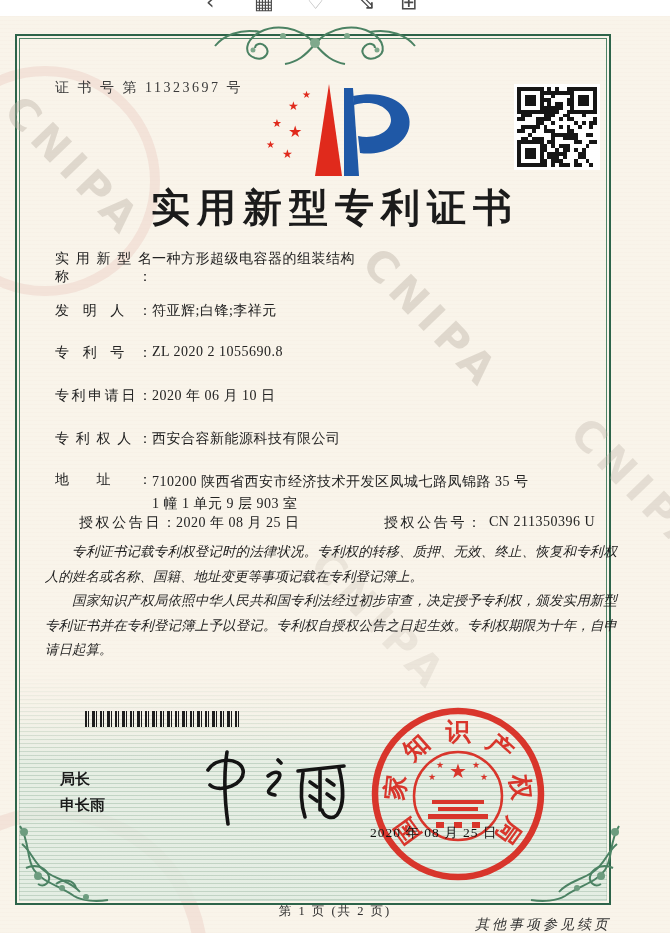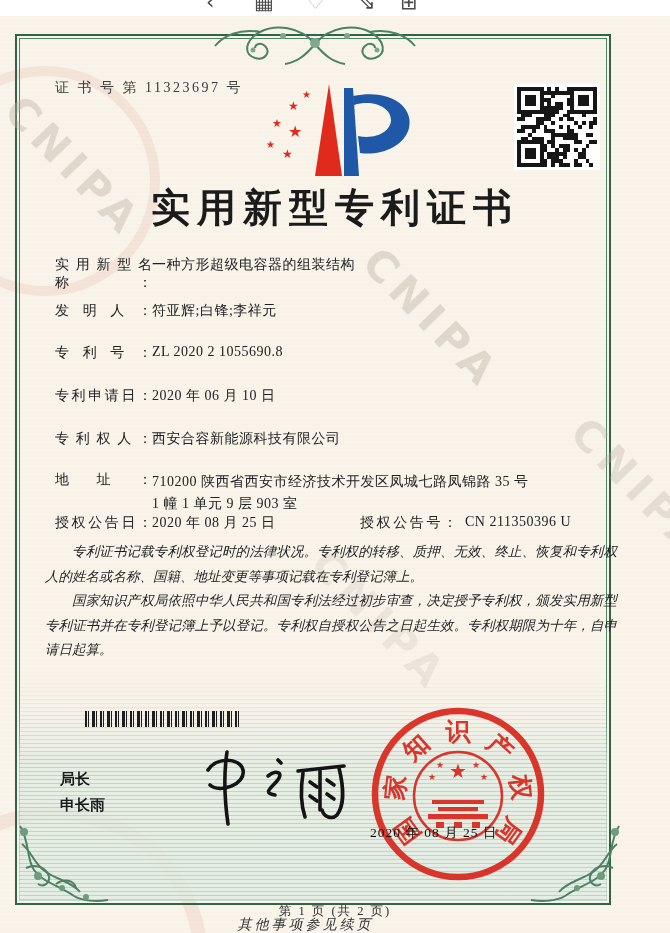--- a/index.html
+++ b/index.html
@@ -75,21 +75,21 @@
       #1d1d1d 0 2px, transparent 2px 3px,
       #1d1d1d 3px 4px, transparent 4px 7px,
       #1d1d1d 7px 10px, transparent 10px 11px,
       #1d1d1d 11px 12px, transparent 12px 15px);
   }
   .director{position:absolute;left:60px;top:750px;font-family:"Liberation Sans","DejaVu Sans",sans-serif;font-weight:bold;font-size:15px;color:#1c1c1c;line-height:1.7;}
   .signature{position:absolute;left:198px;top:728px;}
   .seal{position:absolute;left:368px;top:688px;width:180px;height:180px;}
   .seal-date{position:absolute;left:370px;top:808px;width:160px;font-size:13.5px;letter-spacing:1px;color:#111;}
   .page-no{position:absolute;left:0;top:852px;width:670px;text-align:center;font-size:12.5px;letter-spacing:2px;color:#2e2e2e;margin-top:35px;}
-  .cont-note{position:absolute;left:0;top:900px;width:611px;text-align:center;font-size:14px;letter-spacing:3px;color:#333;font-style:italic;}
+  .cont-note{position:absolute;left:0;top:900px;width:611px;text-align:right;font-size:14px;letter-spacing:3px;color:#333;font-style:italic;}
   .ornament{position:absolute;}
 </style>
 </head>
 <body>
 
 <div class="toolbar">
   <span class="tb-icon" style="left:206px;">‹</span>
   <span class="tb-icon" style="left:254px;">▦</span>
   <span class="tb-icon" style="left:306px;color:#b9b9b9;">♡</span>
   <span class="tb-icon" style="left:358px;">⇘</span>
@@ -612,21 +612,21 @@
     <span class="star" style="left:36px;top:16px;font-size:12px;">★</span>
     <span class="star" style="left:50px;top:6px;font-size:10px;">★</span>
     <span class="star" style="left:20px;top:34px;font-size:11px;">★</span>
     <span class="star" style="left:36px;top:40px;font-size:16px;">★</span>
     <span class="star" style="left:14px;top:56px;font-size:10px;">★</span>
     <span class="star" style="left:30px;top:64px;font-size:12px;">★</span>
   </div>
 
   <div class="cert-title">实用新型专利证书</div>
 
-  <div class="row" style="top:240px;">
+  <div class="row" style="top:234px;">
     <span class="lbl">实用新型名称：</span>
     <span class="val">一种方形超级电容器的组装结构</span>
   </div>
   <div class="row" style="top:286px;">
     <span class="lbl">发明人：</span>
     <span class="val">符亚辉;白锋;李祥元</span>
   </div>
   <div class="row" style="top:328px;">
     <span class="lbl">专利号：</span>
     <span class="val">ZL 2020 2 1055690.8</span>
@@ -636,21 +636,21 @@
     <span class="val">2020 年 06 月 10 日</span>
   </div>
   <div class="row" style="top:414px;">
     <span class="lbl">专利权人：</span>
     <span class="val">西安合容新能源科技有限公司</span>
   </div>
   <div class="row" style="top:455px;">
     <span class="lbl">地址：</span>
     <span class="val addr">710200 陕西省西安市经济技术开发区凤城七路凤锦路 35 号 1 幢 1 单元 9 层 903 室</span>
   </div>
-  <div class="row" style="top:498px;">
+  <div class="row" style="top:498px;margin-left:24px;">
     <span class="lbl">授权公告日：</span>
     <span class="val">2020 年 08 月 25 日</span>
     <span class="pair2">
       <span class="lbl">授权公告号：</span>
       <span class="val" style="padding-left:8px;">CN 211350396 U</span>
     </span>
   </div>
 
   <div class="legal">
     <p>专利证书记载专利权登记时的法律状况。专利权的转移、质押、无效、终止、恢复和专利权人的姓名或名称、国籍、地址变更等事项记载在专利登记簿上。</p>

